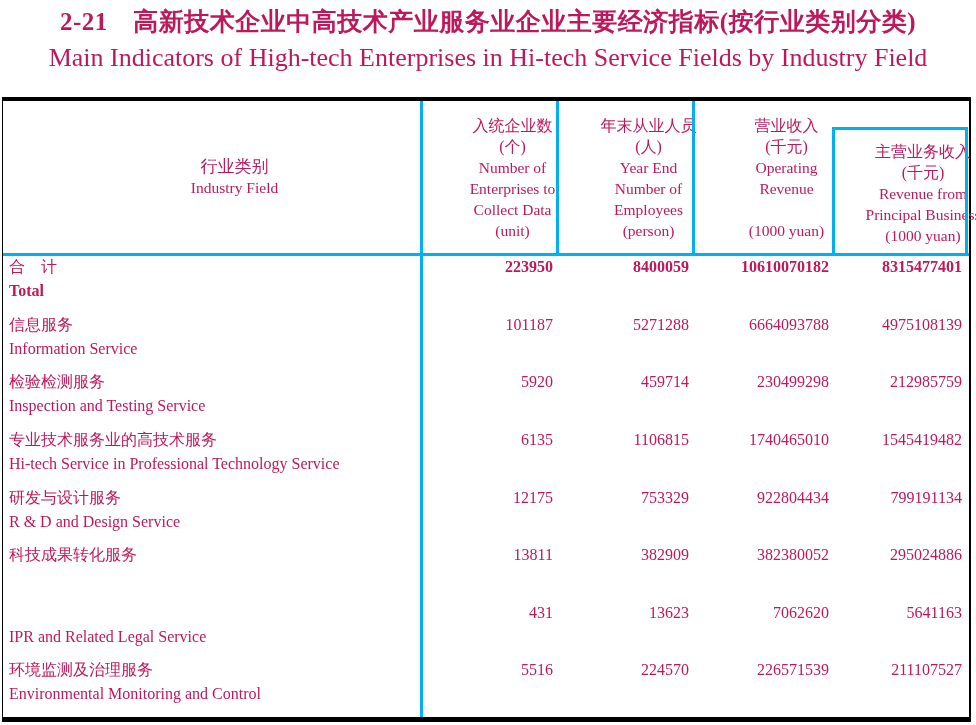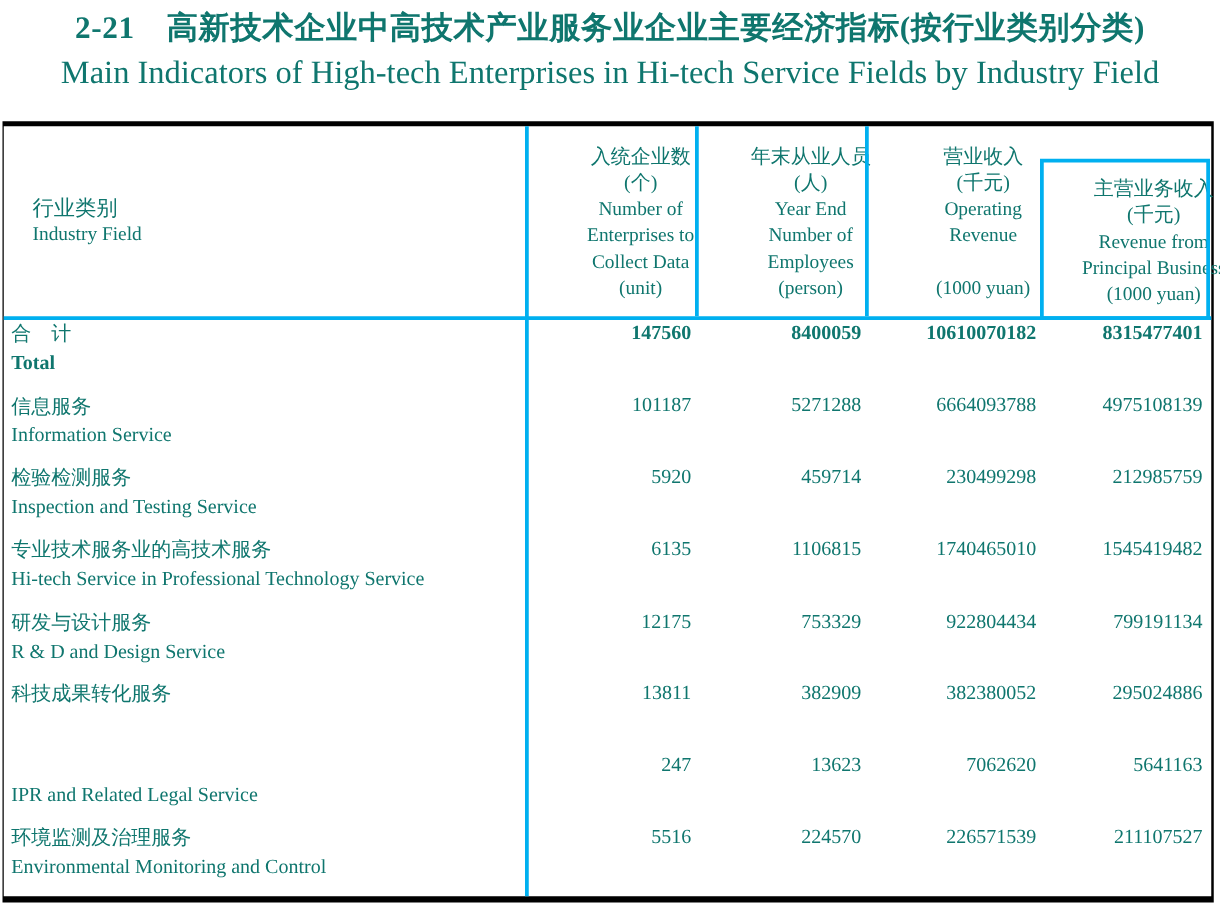--- a/index.html
+++ b/index.html
@@ -1,18 +1,18 @@
 <!DOCTYPE html>
 <html style="--accent: #00B0F0;"><head>
 <meta charset="utf-8">
 <style>
   html,body { margin:0; padding:0; background:#ffffff; }
   .page {
     position:relative; width:976px; height:725px; background:#ffffff;
-    font-family:"Liberation Serif","DejaVu Serif",serif; color:#0f766e;
+    font-family:"Liberation Serif","DejaVu Serif",serif; color:#be185d;
     overflow:hidden;
   }
   .title-zh {
     position:absolute; top:5px; left:0; right:0; text-align:center;
     font-size:25px; font-weight:bold; letter-spacing:0.5px; white-space:nowrap;
   }
   .title-en {
     position:absolute; top:43px; left:0; right:0; text-align:center;
     font-size:26px; font-weight:normal; white-space:nowrap;
   }
@@ -28,21 +28,21 @@
   .vsep.v3 { left:689px; }
   .hline-header { position:absolute; top:152px; left:0; right:0; height:3px; background:var(--accent); }
   .hl-box {
     position:absolute; left:829px; top:26px; width:136px; height:129px;
     border:3px solid var(--accent); box-sizing:border-box; background:transparent;
   }
   
   .hc { position:absolute; text-align:center; line-height:21px; font-size:15.5px;padding-left:23px; }
   .hc .zh { font-size:16px; font-family:"Liberation Serif","DejaVu Serif",serif; }
   .hc1 { left:0; top:0; width:417px; height:152px;
-         display:flex; flex-direction:column; justify-content:center; align-items:flex-start; }
+         display:flex; flex-direction:column; justify-content:center; align-items:center; }
   .hc1 .zh { font-size:17px; }
   .hc2 { left:420px; top:14px; width:133px; }
   .hc3 { left:556px; top:14px; width:133px; }
   .hc4 { left:692px; top:14px; width:137px; }
   .hc5 { left:831px; top:40px; width:132px; }
   .hc .ln { min-height:21px; }
   
   .tbody { position:absolute; top:155px; left:0; right:0; bottom:0;
            display:flex; flex-direction:column; }
   .row { position:relative; flex:1 1 auto; }
@@ -103,21 +103,21 @@
     <div class="hl-box"></div>
     <div class="vline-main"></div>
     <div class="vsep v2"></div>
     <div class="vsep v3"></div>
     <div class="hline-header"></div>
 
     <div class="tbody">
       <div class="row total">
         <div class="zh">合　计</div>
         <div class="en">Total</div>
-        <div class="num n1">147560</div>
+        <div class="num n1">223950</div>
         <div class="num n2">8400059</div>
         <div class="num n3">10610070182</div>
         <div class="num n4">8315477401</div>
       </div>
       <div class="row">
         <div class="zh">信息服务</div>
         <div class="en">Information Service</div>
         <div class="num n1">101187</div>
         <div class="num n2">5271288</div>
         <div class="num n3">6664093788</div>
@@ -149,21 +149,21 @@
       </div>
       <div class="row">
         <div class="zh">科技成果转化服务</div>
         <div class="num n1">13811</div>
         <div class="num n2">382909</div>
         <div class="num n3">382380052</div>
         <div class="num n4">295024886</div>
       </div>
       <div class="row">
         <div class="en">IPR and Related Legal Service</div>
-        <div class="num n1">247</div>
+        <div class="num n1">431</div>
         <div class="num n2">13623</div>
         <div class="num n3">7062620</div>
         <div class="num n4">5641163</div>
       </div>
       <div class="row">
         <div class="zh">环境监测及治理服务</div>
         <div class="en">Environmental Monitoring and Control</div>
         <div class="num n1">5516</div>
         <div class="num n2">224570</div>
         <div class="num n3">226571539</div>

